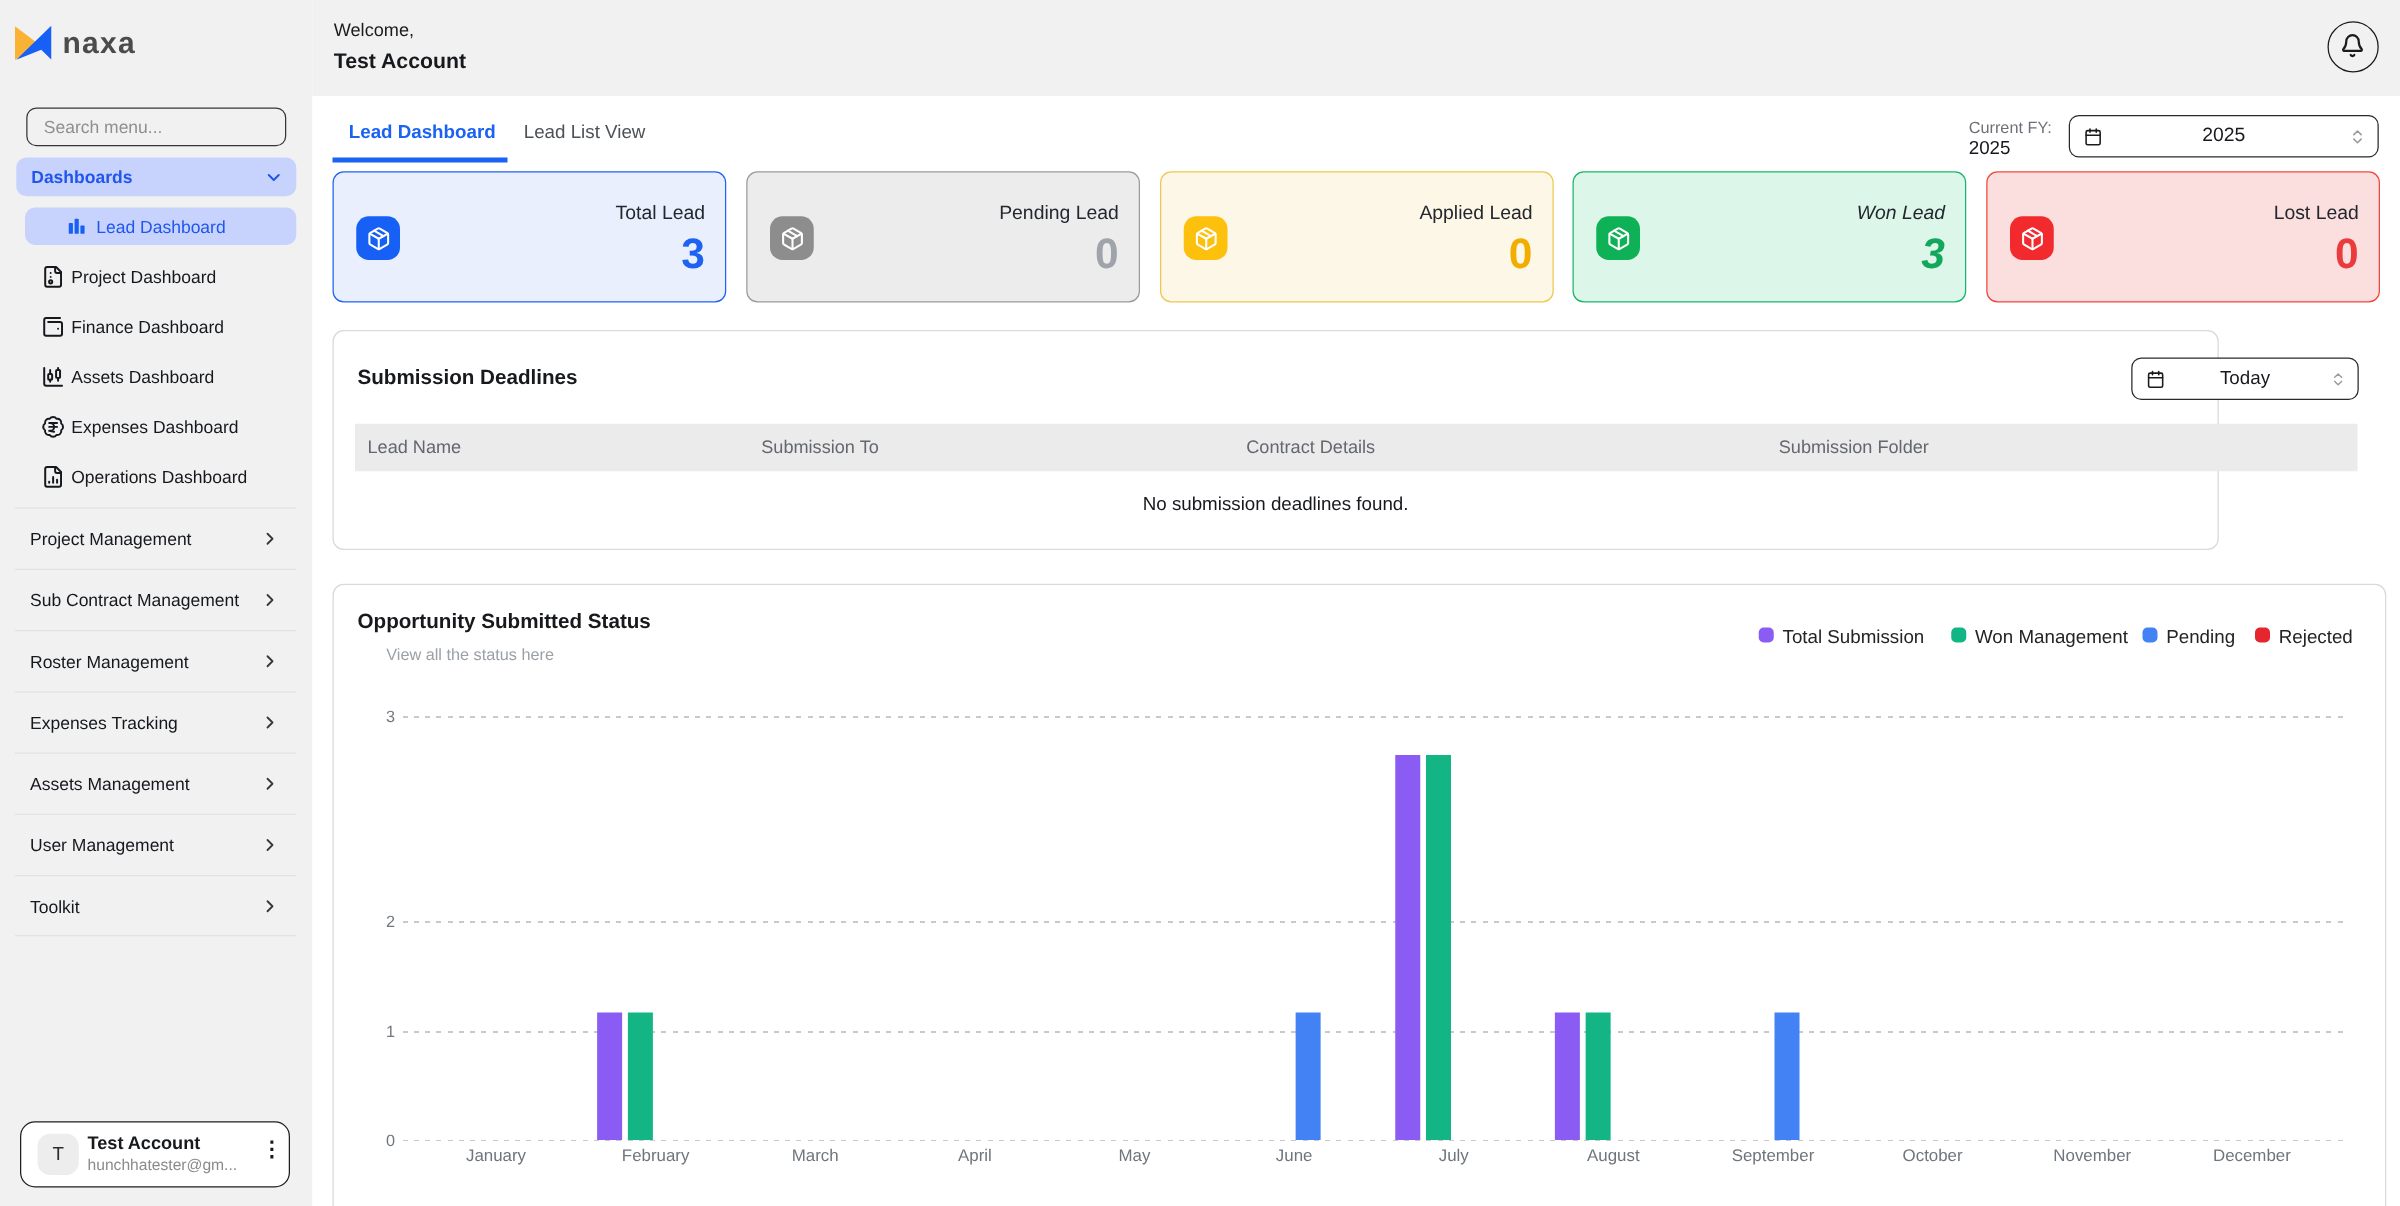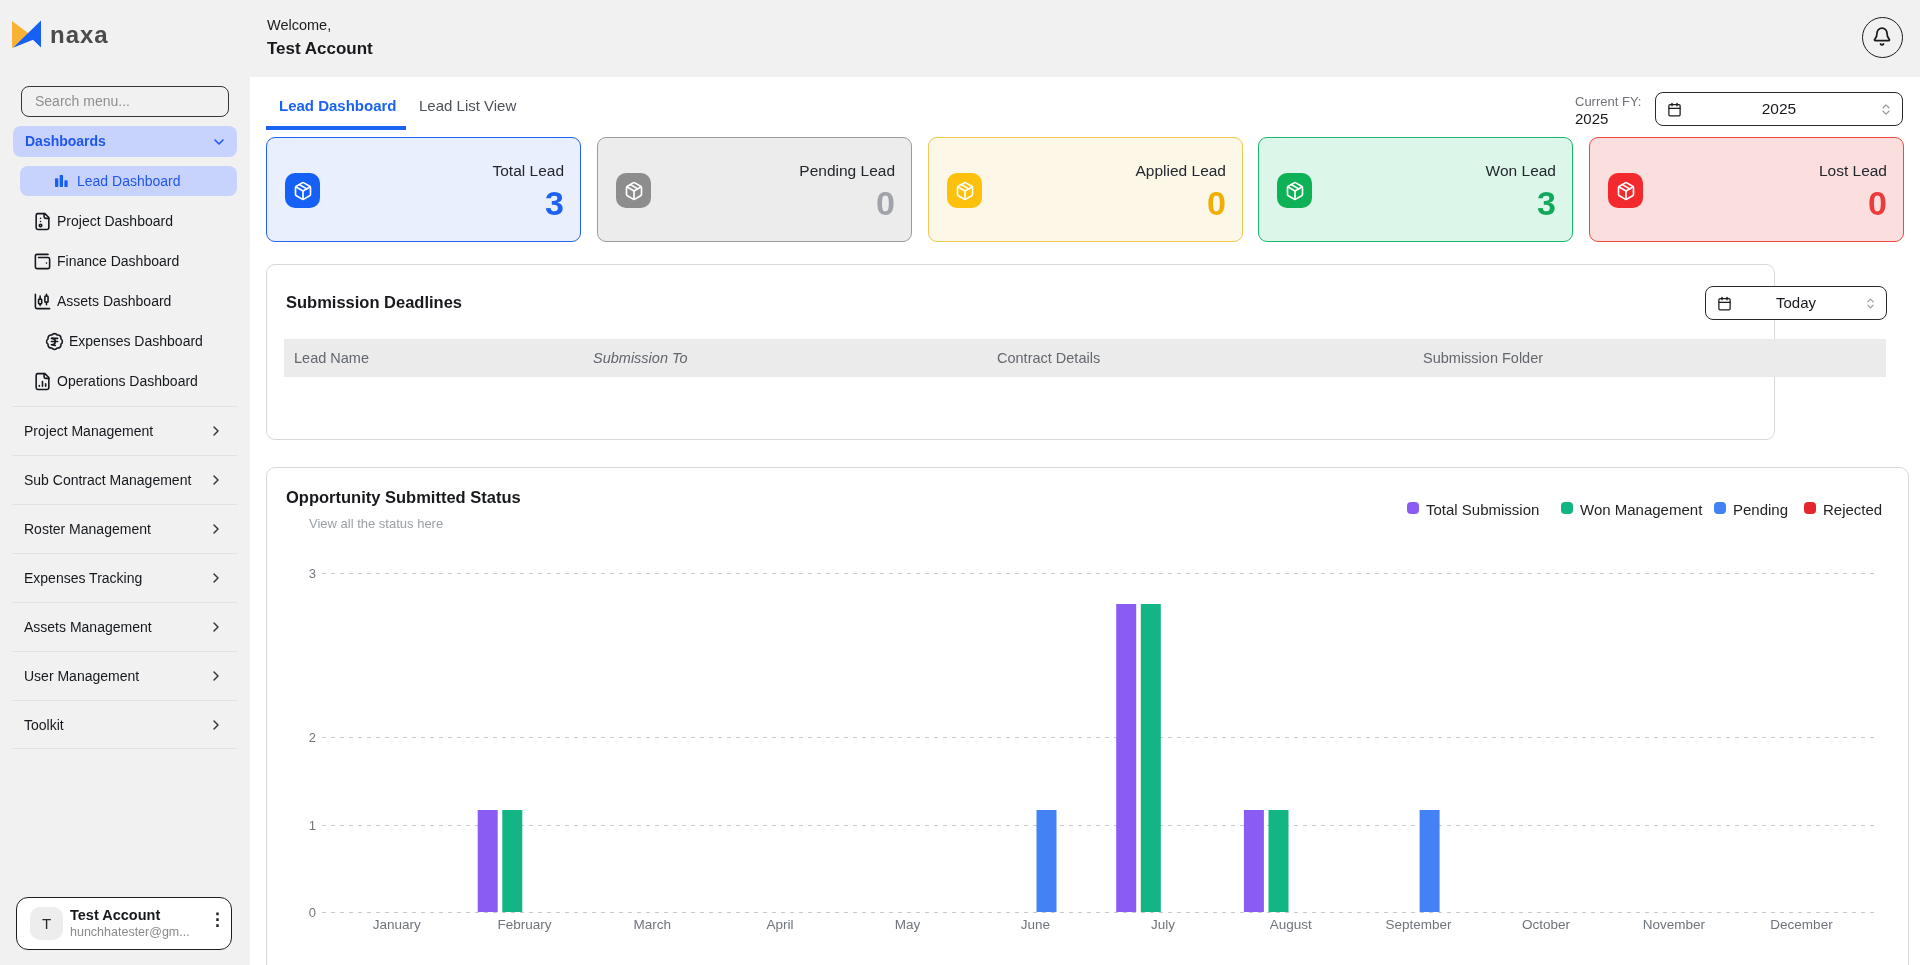--- a/index.html
+++ b/index.html
@@ -87,21 +87,21 @@
     <path d="M9 5v4"></path>
       <rect width="4" height="6" x="7" y="9" rx="1"></rect>
       <path d="M9 15v2"></path>
       <path d="M17 3v2"></path>
       <rect width="4" height="8" x="15" y="5" rx="1"></rect>
       <path d="M17 13v3"></path>
       <path d="M3 3v16a2 2 0 0 0 2 2h16"></path>
   </svg>
   <span class="lb">Assets Dashboard</span>
 </div>
-<div class="mitem" style="top:322px;margin-left:12px;">
+<div class="mitem" style="top:322px;">
   <svg class="ic" width="19" height="19" viewBox="0 0 24 24" fill="none" stroke="#15181d" stroke-width="2" stroke-linecap="round" stroke-linejoin="round">
     <path d="M3.85 8.62a4 4 0 0 1 4.78-4.77 4 4 0 0 1 6.74 0 4 4 0 0 1 4.78 4.78 4 4 0 0 1 0 6.74 4 4 0 0 1-4.77 4.78 4 4 0 0 1-6.75 0 4 4 0 0 1-4.78-4.77 4 4 0 0 1 0-6.76Z"></path>
     <path d="M8 8h8"></path>
       <path d="M8 12h8"></path>
       <path d="m13 17-5-1h1a4 4 0 0 0 0-8"></path>
   </svg>
   <span class="lb">Expenses Dashboard</span>
 </div>
 <div class="mitem" style="top:362px;">
   <svg class="ic" width="19" height="19" viewBox="0 0 24 24" fill="none" stroke="#15181d" stroke-width="2" stroke-linecap="round" stroke-linejoin="round">
@@ -222,21 +222,21 @@
       <svg width="20" height="20" viewBox="0 0 24 24" fill="none" stroke="#fff" stroke-width="2" stroke-linecap="round" stroke-linejoin="round">
         <path d="m7.5 4.27 9 5.15"></path>
         <path d="M21 8a2 2 0 0 0-1-1.73l-7-4a2 2 0 0 0-2 0l-7 4A2 2 0 0 0 3 8v8a2 2 0 0 0 1 1.73l7 4a2 2 0 0 0 2 0l7-4A2 2 0 0 0 21 16Z"></path>
         <path d="m3.3 7 8.7 5 8.7-5"></path>
         <path d="M12 22V12"></path>
       </svg>
     </div>
   <div class="cl">Applied Lead</div>
   <div class="cn" style="top:48px;color:#f2ae00;">0</div>
 </div>
-<div class="card" style="left:1258px;background:#dcf7e9;border:1.6px solid #18b76d;">
+<div class="card" style="left:1258px;background:#dcf7e9;border:1.6px solid #18b76d;font-style:italic;">
   <div class="isq" style="background:#0fb156;">
       <svg width="20" height="20" viewBox="0 0 24 24" fill="none" stroke="#fff" stroke-width="2" stroke-linecap="round" stroke-linejoin="round">
         <path d="m7.5 4.27 9 5.15"></path>
         <path d="M21 8a2 2 0 0 0-1-1.73l-7-4a2 2 0 0 0-2 0l-7 4A2 2 0 0 0 3 8v8a2 2 0 0 0 1 1.73l7 4a2 2 0 0 0 2 0l7-4A2 2 0 0 0 21 16Z"></path>
         <path d="m3.3 7 8.7 5 8.7-5"></path>
         <path d="M12 22V12"></path>
       </svg>
     </div>
   <div class="cl">Won Lead</div>
   <div class="cn" style="top:48px;color:#13a75c;">3</div>
@@ -264,24 +264,25 @@
         <path d="M3 10h18"></path>
       </svg>
     <div class="abs" style="left:0;top:7px;width:100%;text-align:center;font-size:15px;color:#17191d;">Today</div>
     <svg class="abs" style="right:9px;top:10px;" width="13" height="13" viewBox="0 0 24 24" fill="none" stroke="#9b9b9b" stroke-width="2.2" stroke-linecap="round" stroke-linejoin="round">
         <path d="m7 9 5-5 5 5"></path>
         <path d="m7 15 5 5 5-5"></path>
       </svg>
   </div>
   <div class="thead" style="left:17px;top:74px;width:1602px;height:38px;">
     <span style="left:10px;">Lead Name</span>
-    <span style="left:309px;font-style:italic;">Submission To</span>
+    <span style="left:325px;">Submission To</span>
     <span style="left:713px;">Contract Details</span>
     <span style="left:1139px;">Submission Folder</span>
   </div>
+  <div class="abs" style="left:0;top:130px;width:100%;text-align:center;font-size:15px;color:#17191d;">No submission deadlines found.</div>
 </div>
 
 <div class="panel" style="top:467px;height:520px;width:1643px;">
   <div class="abs" style="left:19px;top:20px;font-size:16.5px;font-weight:700;color:#17191d;">Opportunity Submitted Status</div>
   <div class="abs" style="left:19px;top:48px;font-size:13px;color:#9aa0a6;margin-left:23px;">View all the status here</div>
 </div>
 <div class="legend">
     <span class="dot" style="left:1407px;background:#8a5cf4;"></span>
     <span class="abs" style="left:1426px;">Total Submission</span>
   </div>

